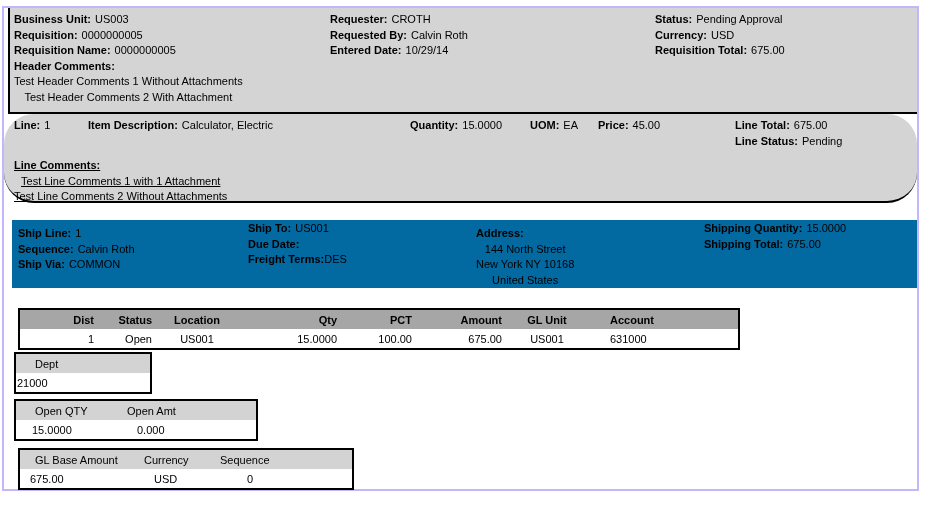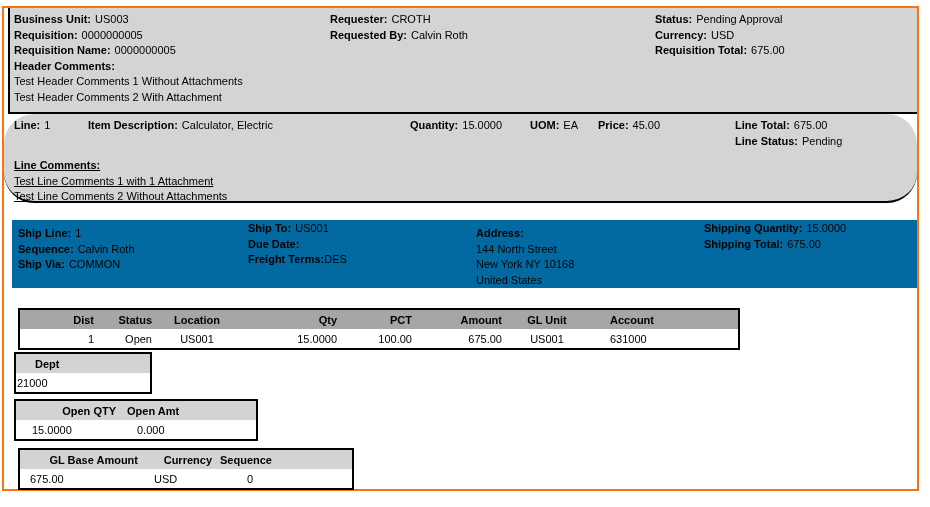--- a/index.html
+++ b/index.html
@@ -4,36 +4,36 @@
 <style>
   * { margin:0; padding:0; box-sizing:border-box; }
   html,body { background:#fff; }
   .page {
     position:relative; width:930px; height:507px; background:#ffffff;
     font-family:"Liberation Sans", sans-serif; font-size:11px; color:#000;
     overflow:hidden;
   }
   .frame {
     position:absolute; left:2px; top:6px; width:917px; height:485px;
-    border:2px solid #f97316; background:#fff;
+    border:2px solid #c4b5fd; background:#fff;
   }
   
   .header-box {
     position:relative; margin-left:4px; height:106px;
     background:#d4d4d4; border-left:2px solid #000; border-bottom:2px solid #000;
   }
   .hcol { position:absolute; top:4px; }
   .hcol1 { left:4px; }
   .hcol2 { left:320px; }
   .hcol3 { left:645px; }
   .kv { line-height:15.5px; white-space:nowrap; }
   .lbl { font-weight:700; }
   .val { margin-left:4px; }
   .val.nogap { margin-left:0; }
-  .plain { line-height:15.5px; white-space:nowrap; }
+  .plain { line-height:15.5px; white-space:nowrap;text-align:center; }
   
   .line-band { position:relative; height:89px; background:#d4d4d4; border-bottom:2px solid #000;border-radius:30px; }
   .fld { position:absolute; top:4px; }
   .fld-line { left:10px; }
   .fld-desc { left:84px; }
   .fld-qty { left:406px; }
   .fld-uom { left:526px; }
   .fld-price { left:594px; }
   .fld-totals { left:731px; top:4px; }
   .line-comments { position:absolute; left:10px; top:44px;text-decoration:underline; }
@@ -52,21 +52,21 @@
   .dist-head { display:flex; background:#a6a6a6; height:19px; align-items:center; font-weight:700; }
   .dist-row  { display:flex; background:#ffffff; height:19px; align-items:center; }
   .dc1 { width:74px;  text-align:right; }
   .dc2 { width:58px;  text-align:right; }
   .dc3 { width:90px;  text-align:center; }
   .dc4 { width:105px; text-align:right; padding-right:10px; }
   .dc5 { width:75px;  text-align:right; padding-right:10px; }
   .dc6 { width:90px;  text-align:right; padding-right:10px; }
   .dc7 { width:70px;  text-align:center; }
   .dc8 { width:156px; text-align:left; padding-left:28px; }
-  .sub-head { display:flex; background:#d3d3d3; height:19px; align-items:center; font-weight:700;text-align:right; }
+  .sub-head { display:flex; background:#d3d3d3; height:19px; align-items:center; font-weight:400; }
   .sub-row  { display:flex; background:#fff; height:19px; align-items:center; }
   .dept-box { left:10px; top:49px; width:138px; }
   .dept-h { padding-left:19px; }
   .dept-v { padding-left:1px; }
   .open-box { left:10px; top:96px; width:244px; }
   .oh1 { width:100px; padding-left:19px; }
   .oh2 { padding-left:11px; }
   .ov1 { width:100px; padding-left:16px; }
   .ov2 { padding-left:21px; }
   .gl-box { left:14px; top:145px; width:336px; }
@@ -88,20 +88,21 @@
         <div class="kv"><span class="lbl">Business Unit:</span><span class="val">US003</span></div>
         <div class="kv"><span class="lbl">Requisition:</span><span class="val">0000000005</span></div>
         <div class="kv"><span class="lbl">Requisition Name:</span><span class="val">0000000005</span></div>
         <div class="kv"><span class="lbl">Header Comments:</span></div>
         <div class="plain">Test Header Comments 1 Without Attachments</div>
         <div class="plain">Test Header Comments 2 With Attachment</div>
       </div>
       <div class="hcol hcol2">
         <div class="kv"><span class="lbl">Requester:</span><span class="val">CROTH</span></div>
         <div class="kv"><span class="lbl">Requested By:</span><span class="val">Calvin Roth</span></div>
+        <div class="kv"><span class="lbl">Entered Date:</span><span class="val">10/29/14</span></div>
       </div>
       <div class="hcol hcol3">
         <div class="kv"><span class="lbl">Status:</span><span class="val">Pending Approval</span></div>
         <div class="kv"><span class="lbl">Currency:</span><span class="val">USD</span></div>
         <div class="kv"><span class="lbl">Requisition Total:</span><span class="val">675.00</span></div>
       </div>
     </div>
 
     <div class="line-band">
       <div class="fld fld-line kv"><span class="lbl">Line:</span><span class="val">1</span></div>

